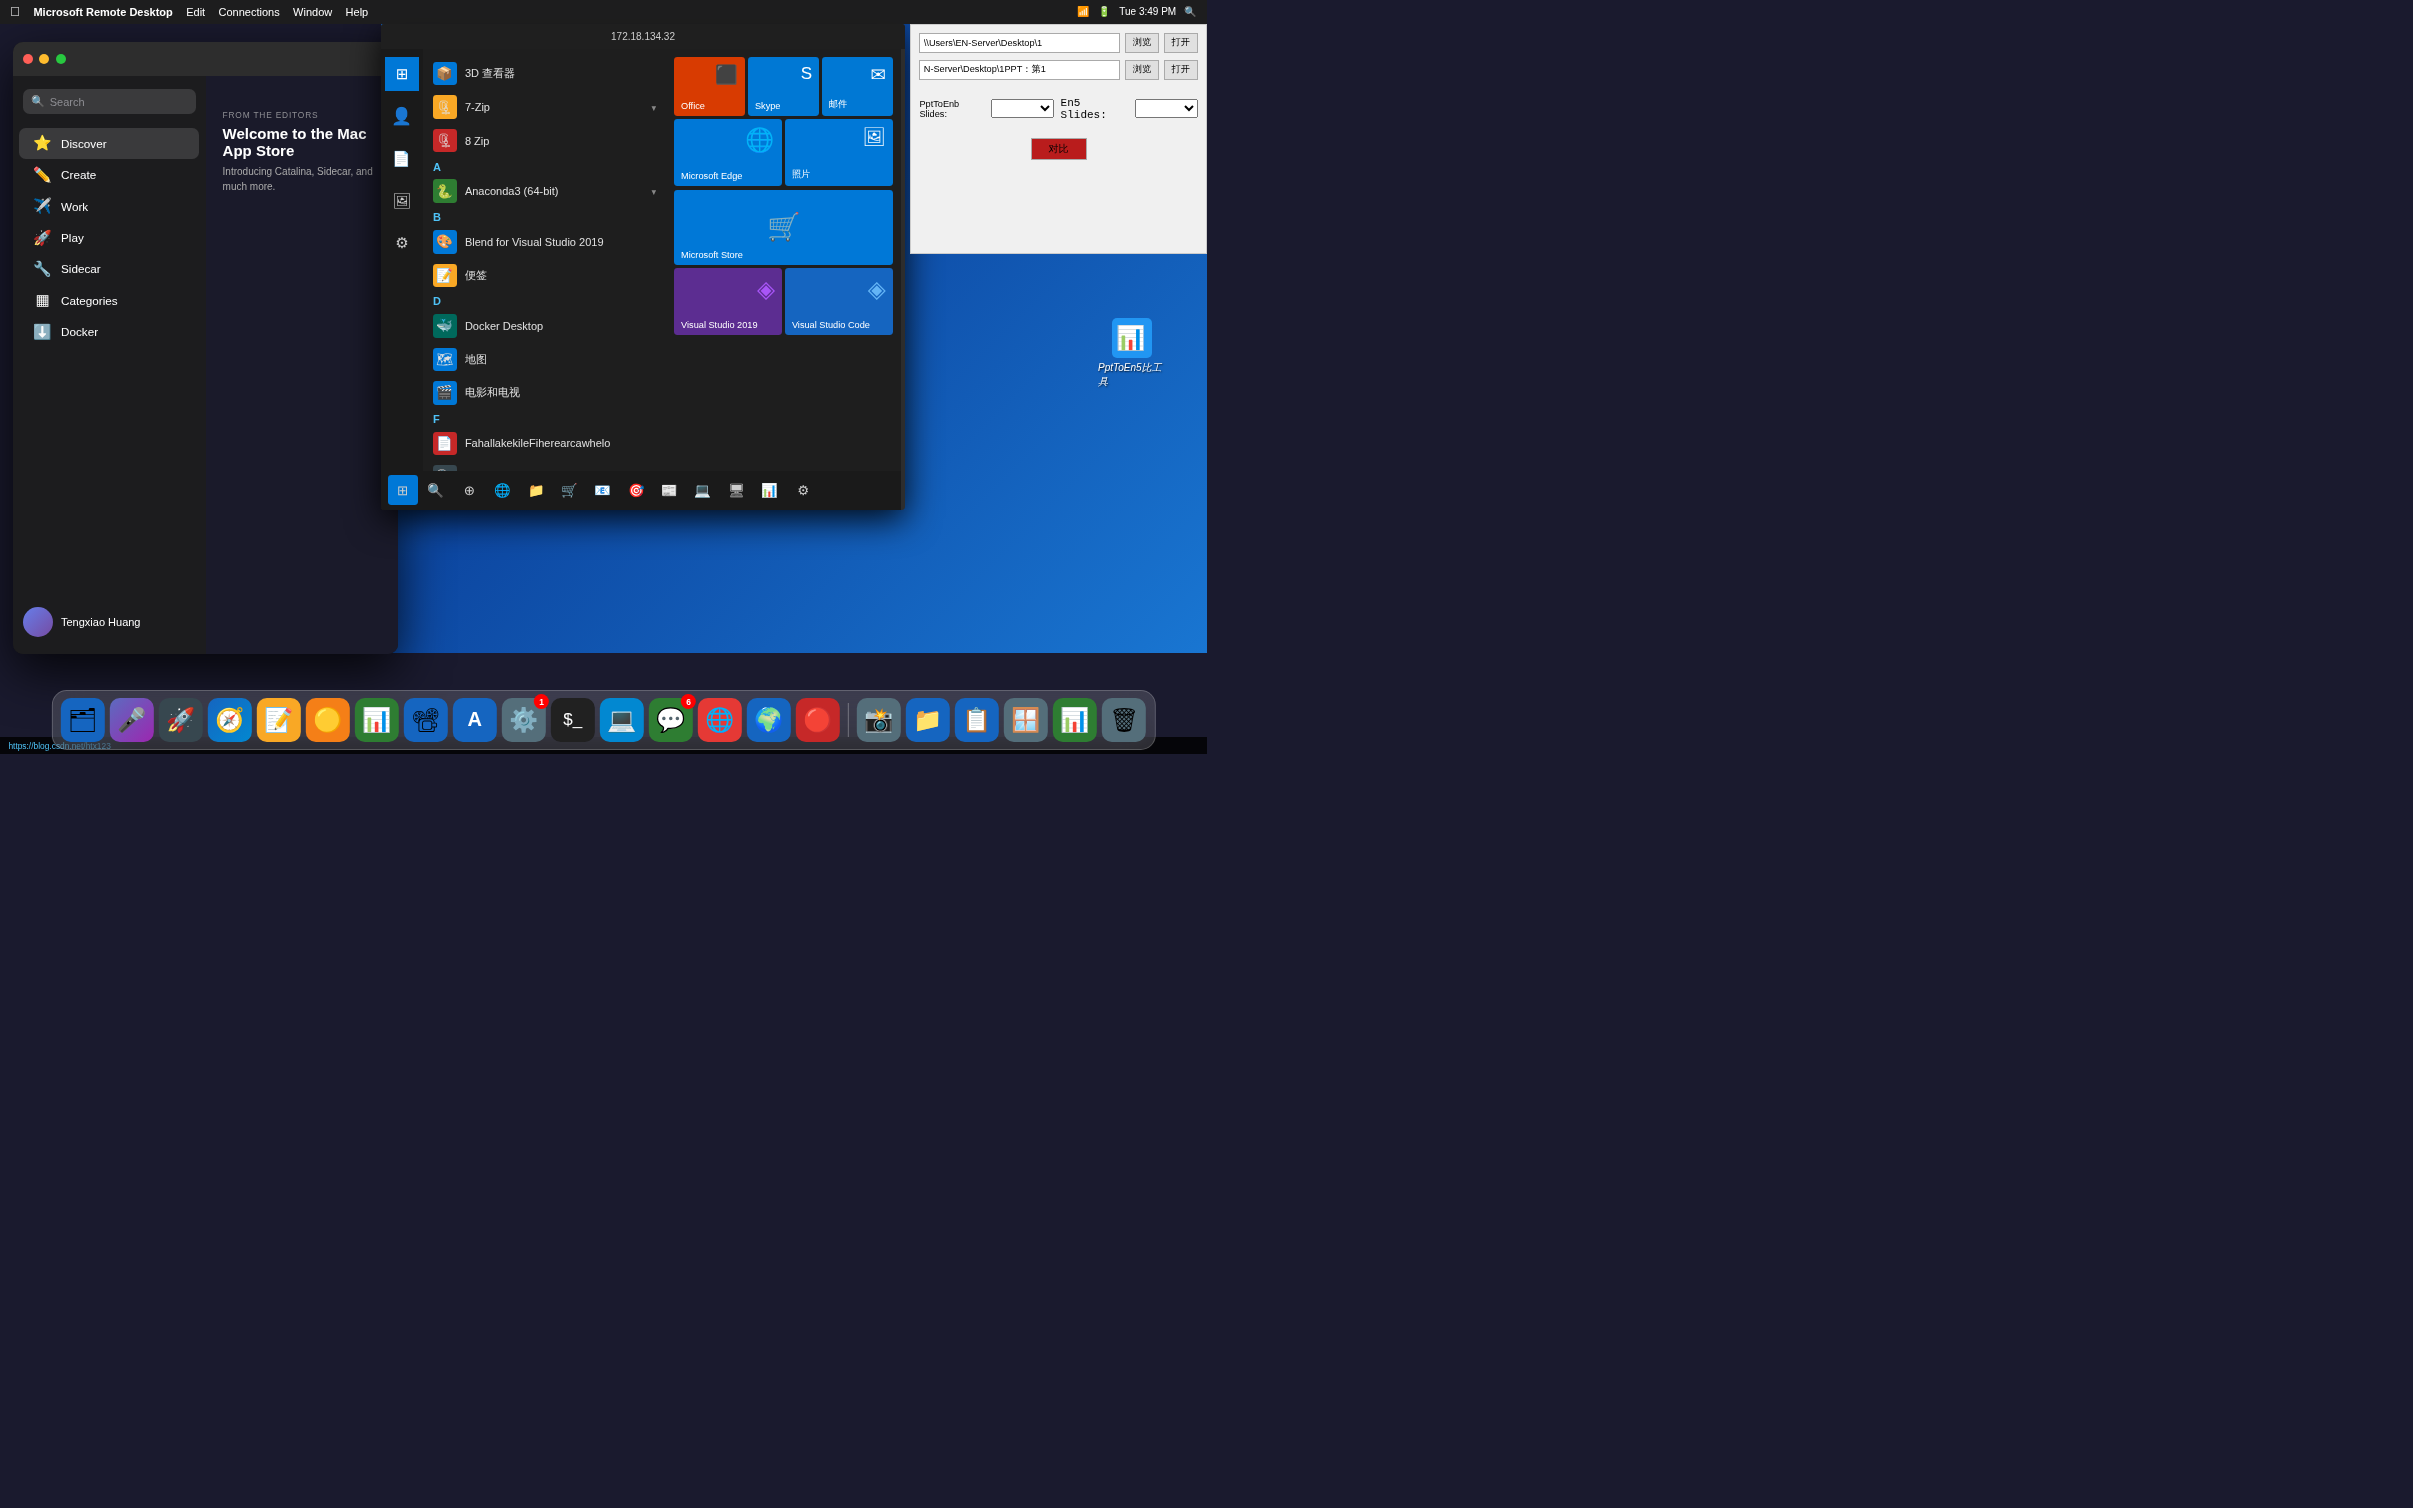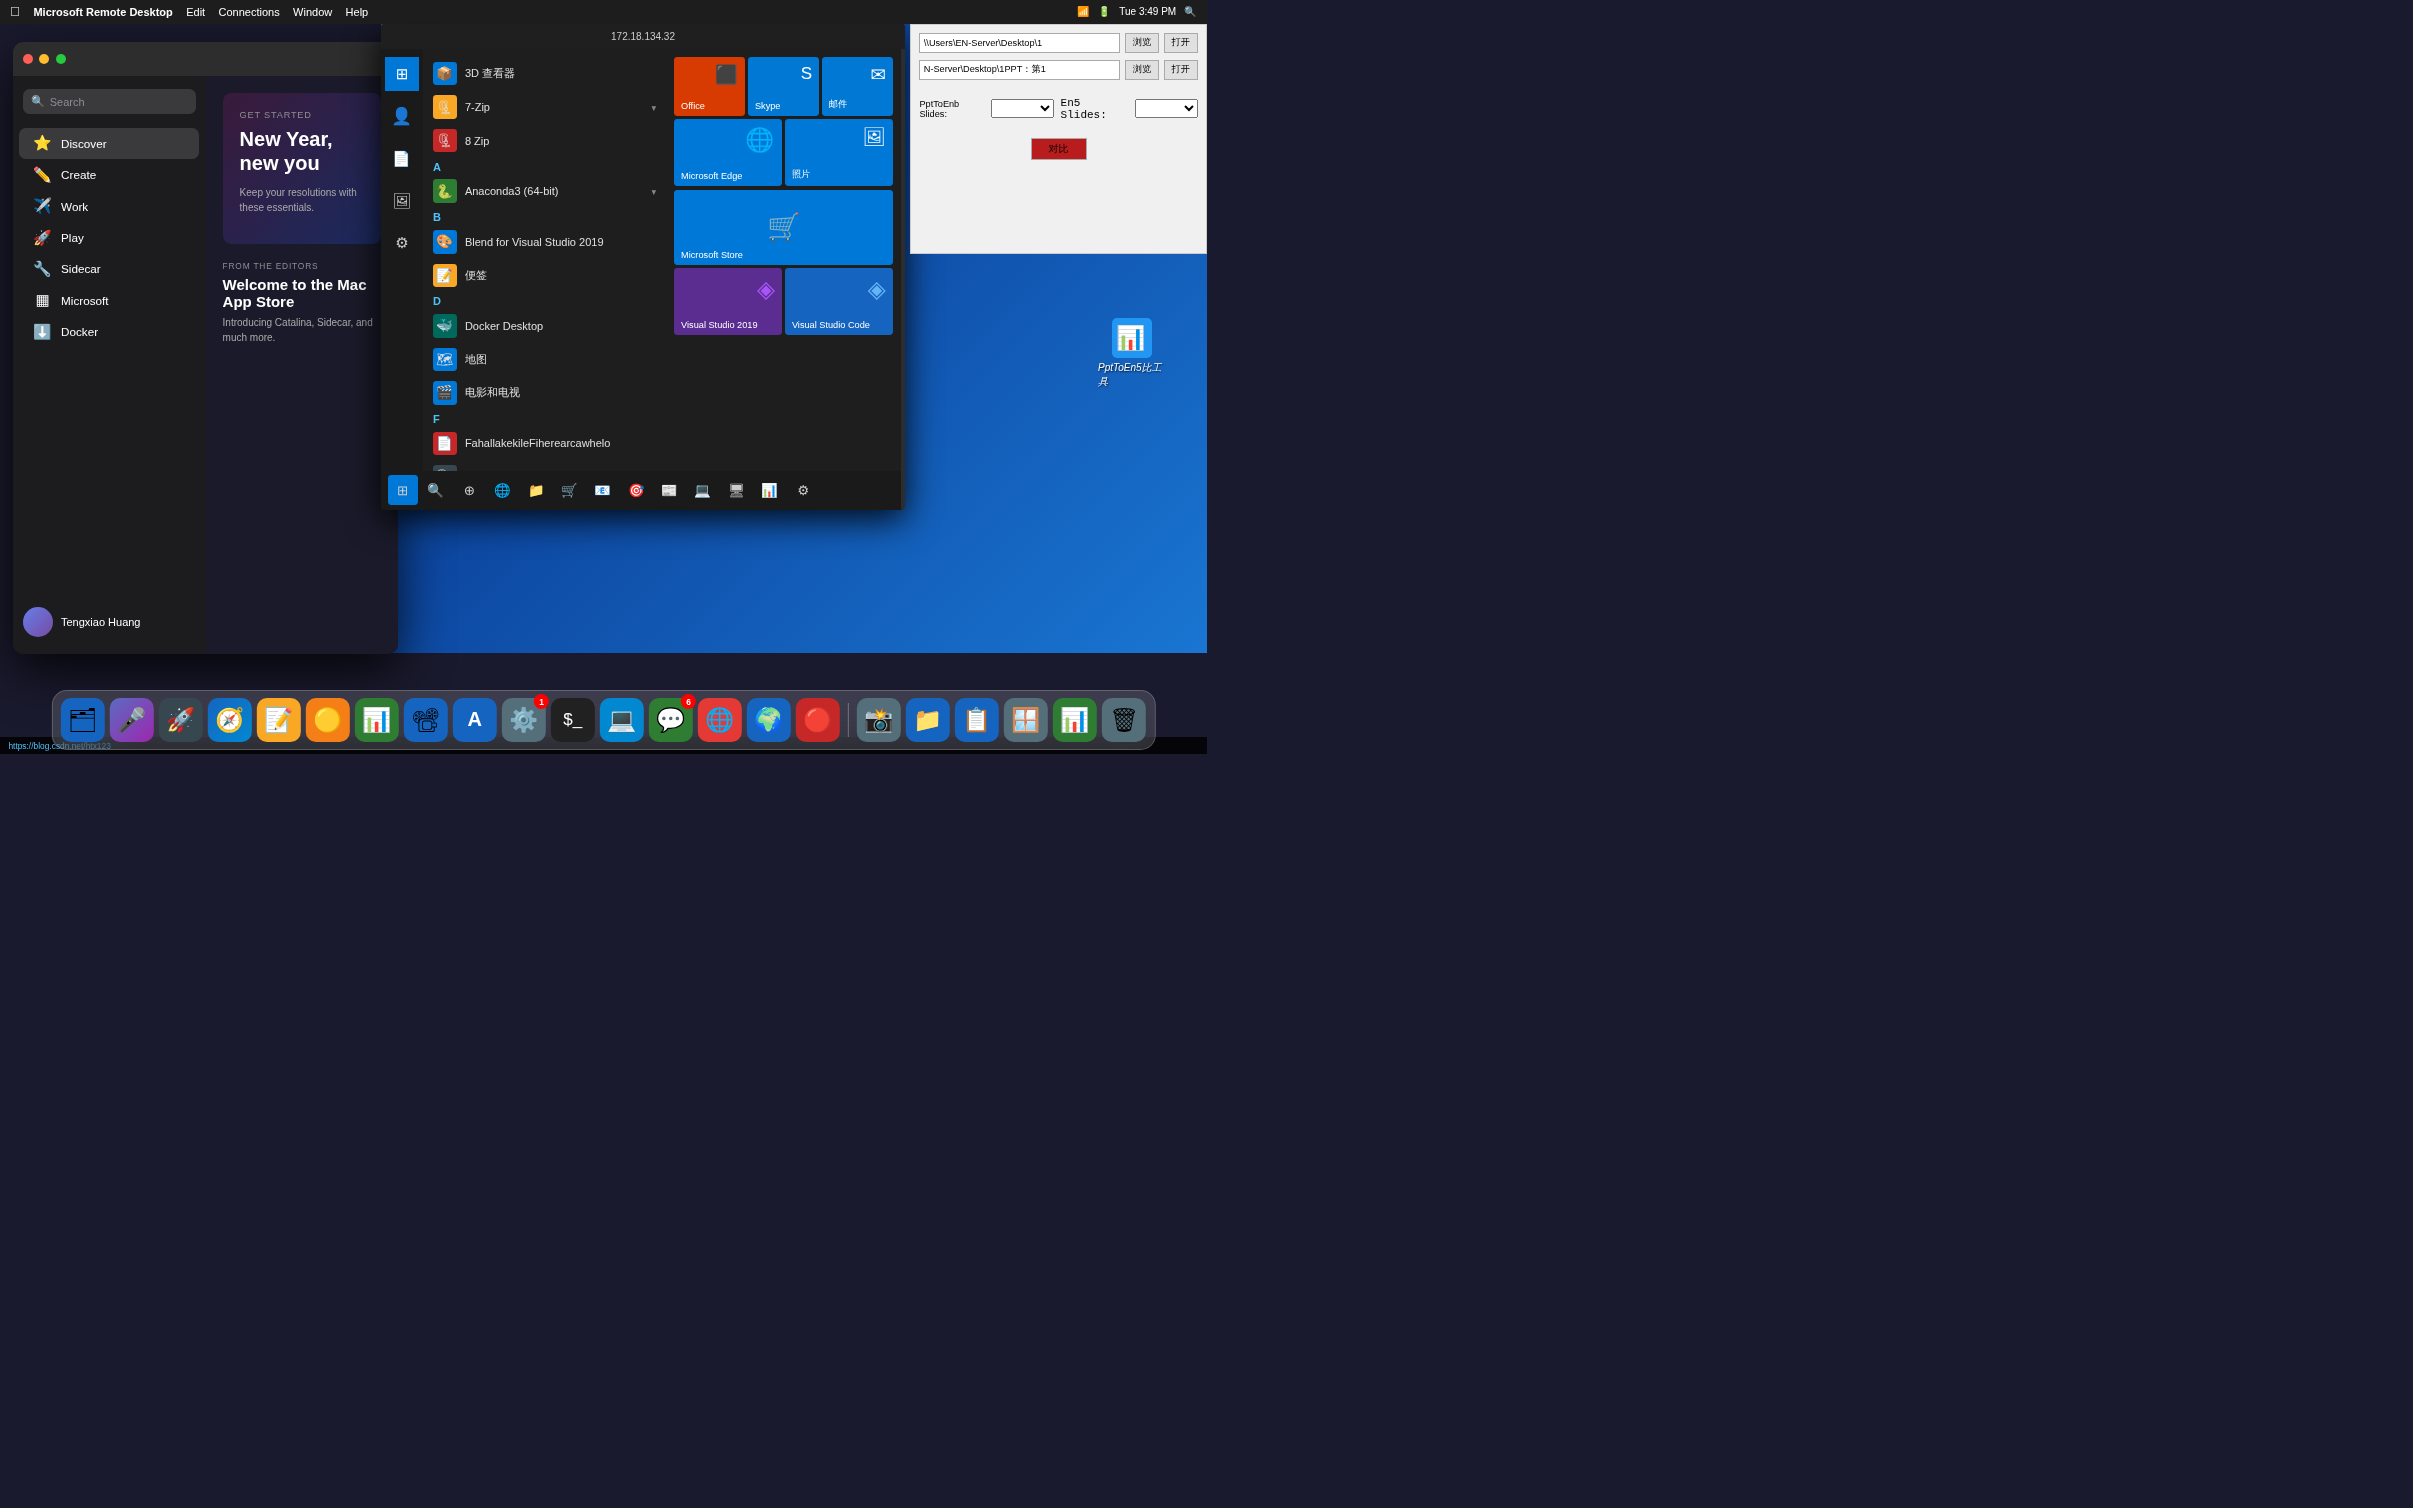--- a/index.html
+++ b/index.html
@@ -504,42 +504,34 @@
     <div class="sidebar-nav-item">
       <span class="icon">🚀</span>
       <span>Play</span>
     </div>
     <div class="sidebar-nav-item">
       <span class="icon">🔧</span>
       <span>Sidecar</span>
     </div>
     <div class="sidebar-nav-item">
       <span class="icon">▦</span>
-      <span>Microsoft</span>
+      <span>Categories</span>
     </div>
     <div class="sidebar-nav-item">
       <span class="icon">⬇️</span>
       <span>Docker</span>
     </div>
 
     <div class="sidebar-user">
       <div class="user-avatar"></div>
       <span>Tengxiao Huang</span>
     </div>
   </div>
 
   <div class="mac-content">
-    <div style="background: linear-gradient(135deg, #3a1a3a 0%, #1a2a5e 100%); border-radius: 8.4px; padding: 17px; margin-bottom: 13.4px; min-height: 151px;">
-      <div class="get-started-label">GET STARTED</div>
-      <div class="main-headline">
-        <span>New Year,</span><br>
-        <span>new you</span>
-      </div>
-      <div class="sub-text">Keep your resolutions with these essentials.</div>
-    </div>
     <div class="editors-section">
       <div class="editors-label">FROM THE EDITORS</div>
       <div class="editors-headline">Welcome to the Mac App Store</div>
       <div class="sub-text">Introducing Catalina, Sidecar, and much more.</div>
     </div>
   </div>
 </div>
 
 <div class="win-window">
   <div class="win-titlebar">

